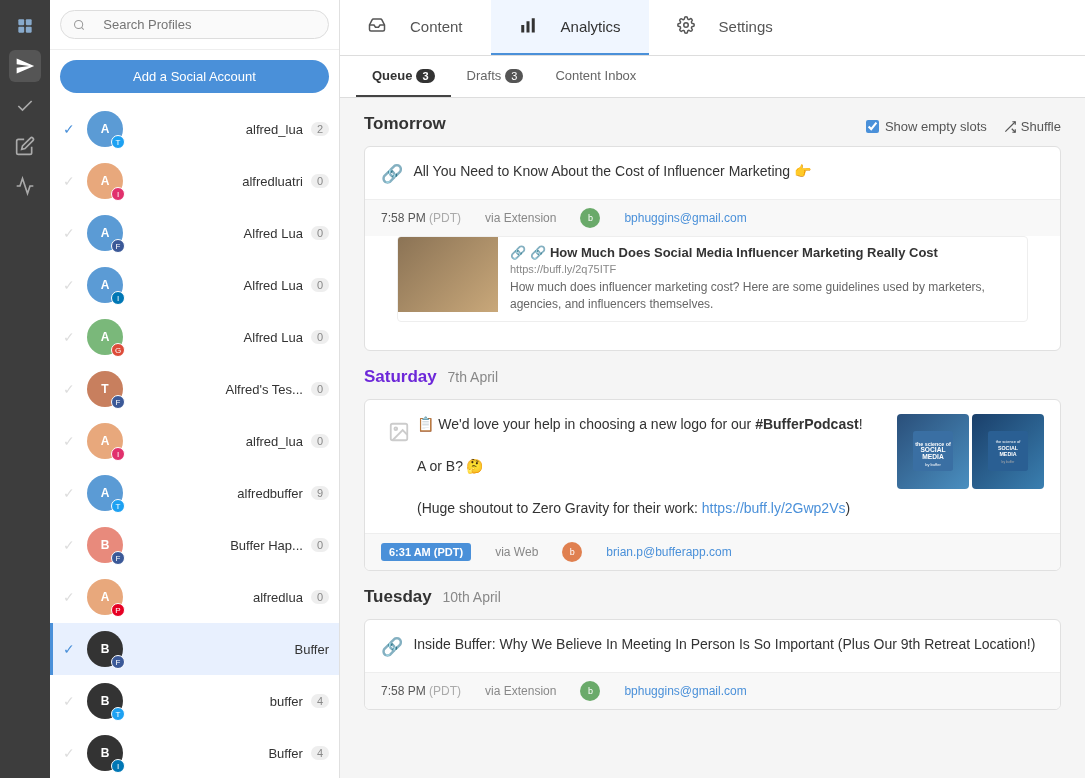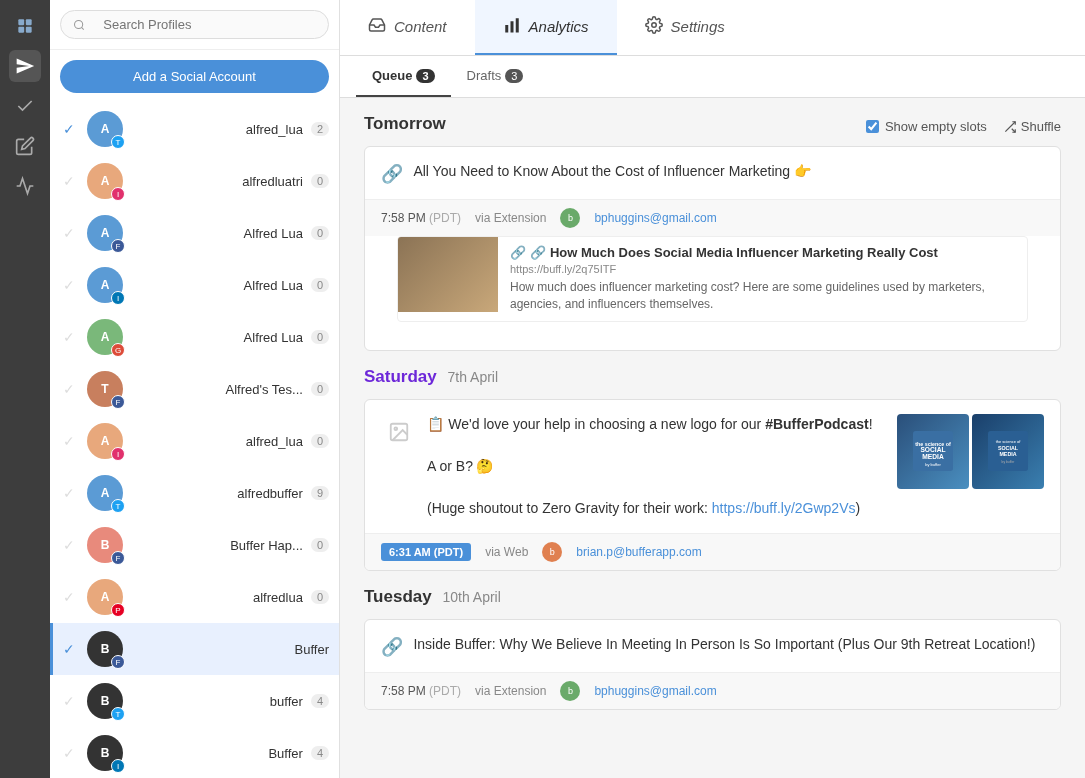--- a/index.html
+++ b/index.html
@@ -109,23 +109,22 @@
       background: white;
       flex-shrink: 0;
     }
     .top-tab {
       padding: 16px 28px;
       font-size: 15px;
       color: #555;
       cursor: pointer;
       display: flex;
       align-items: center;
-      gap: 8px;
+      gap: 24px;
       border-bottom: 2px solid transparent;
-      font-style: italic;
     }
     .top-tab.active { color: #333; border-bottom-color: #4a90d9; background: #f0f6ff; }
 
     
     .sub-tabs {
       display: flex;
       background: white;
       border-bottom: 1px solid #ddd;
       padding: 0 16px;
       flex-shrink: 0;
@@ -183,21 +182,21 @@
       padding: 14px 16px;
       gap: 10px;
     }
     .link-icon { color: #aaa; font-size: 18px; margin-top: 2px; }
     .post-text { font-size: 14px; color: #333; line-height: 1.5; flex: 1; }
     .post-meta {
       background: #f8f8f8;
       padding: 8px 16px;
       display: flex;
       align-items: center;
-      gap: 14px;
+      gap: 24px;
       font-size: 12px;
       color: #888;
       border-top: 1px solid #eee;
     }
     .post-time { color: #555; font-weight: 500; }
     .post-source { color: #888; }
     .user-avatar-small {
       width: 20px; height: 20px; border-radius: 50%; background: #bbb;
       display: flex; align-items: center; justify-content: center;
       font-size: 9px; color: white;
@@ -451,20 +450,23 @@
   </div>
 
   <div class="sub-tabs">
     <div class="sub-tab active">
       <span>Queue</span>
       <span class="sub-tab-count">3</span>
     </div>
     <div class="sub-tab">
       <span>Drafts</span>
       <span class="sub-tab-count">3</span>
+    </div>
+    <div class="sub-tab">
+      <span>Content Inbox</span>
     </div>
   </div>
 
   <div class="queue-content">
 
     <div class="section-header">
       <span class="section-title">Tomorrow</span>
       <div class="section-controls">
         <label class="show-empty-label">
           <input type="checkbox" checked="" style="">
@@ -512,21 +514,21 @@
         </div>
       </div>
     </div>
 
     <div class="section-header" style="margin-top:8px;">
       <span class="section-title"><span style="font-size:17px;font-weight:600;color:#6d28d9;">Saturday</span>
    <span style="color:#888;font-weight:400;font-size:14px;margin-left:6px;">7th April</span></span>
     </div>
 
     <div class="post-card">
-      <div style="display:flex;padding:14px 16px;gap:10px;">
+      <div style="display:flex;padding:14px 16px;">
         <div class="image-placeholder-icon">
           <svg width="22" height="22" viewBox="0 0 24 24" fill="none" stroke="#ccc" stroke-width="2">
             <rect x="3" y="3" width="18" height="18" rx="2"></rect>
               <circle cx="8.5" cy="8.5" r="1.5"></circle>
             <polyline points="21 15 16 10 5 21"></polyline>
           </svg>
         </div>
         <div style="flex:1;">
           <div class="post-text">
             📋 We'd love your help in choosing a new logo for our <strong>#BufferPodcast</strong>!<br><br>

